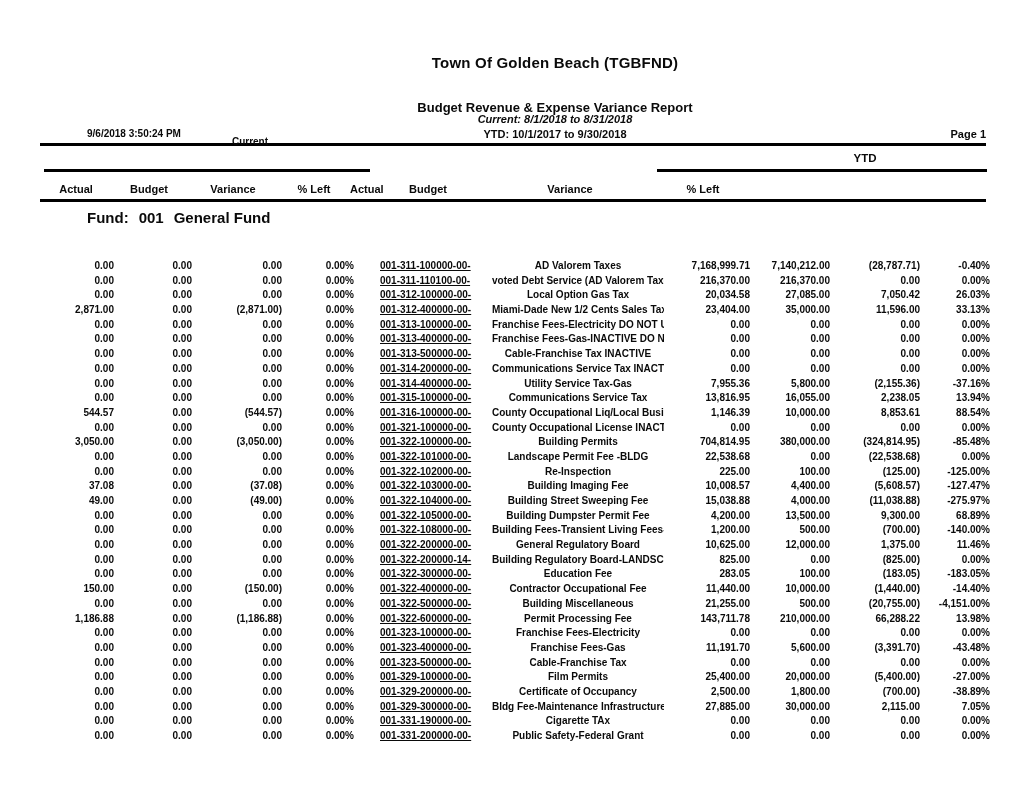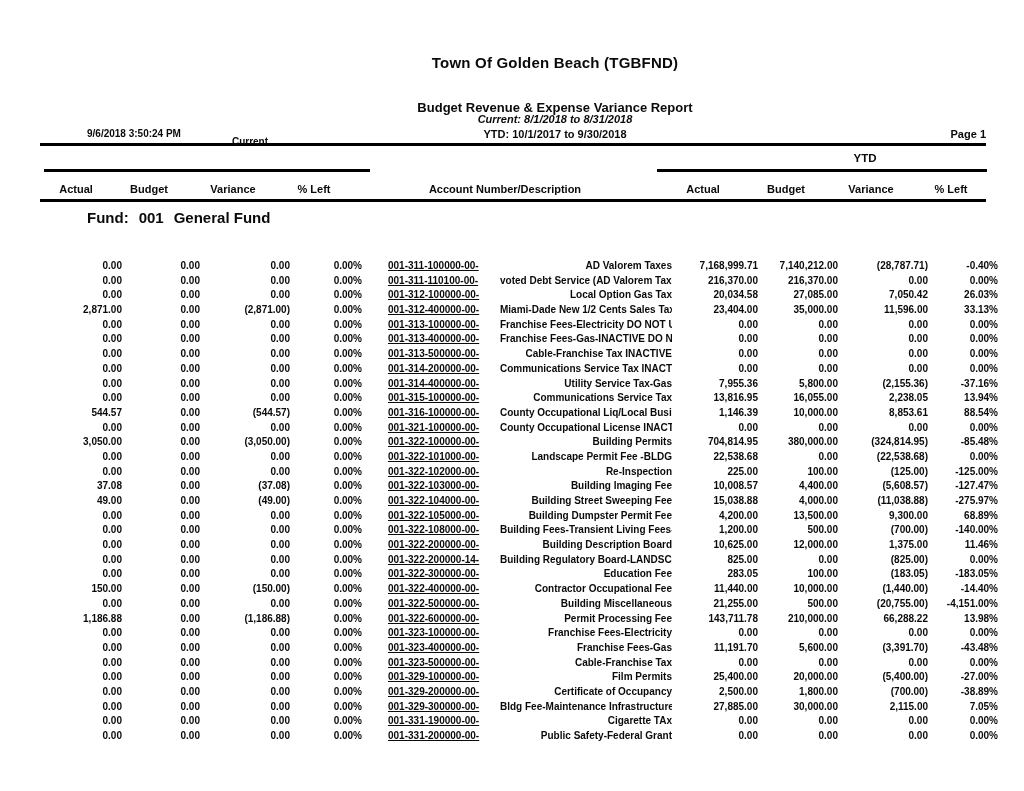--- a/index.html
+++ b/index.html
@@ -31,26 +31,26 @@
   .rule-head{top:199px;left:40px;width:946px;height:3px;}
   .fundline{top:209px;left:44px;font-size:15px;}
   .fundline span{margin-right:10px;}
   .section-head{top:232px;left:0;width:100%;font-size:11.5px;}
 
   .grid{
     display:grid;
     grid-template-columns:68px 78px 90px 72px 26px 104px 180px 86px 80px 90px 70px;
     padding:0 38px 0 42px;
   }
-  .rows{top:259px;left:12px;width:962px;}
+  .rows{top:259px;left:4px;width:962px;}
   .row{height:14.7px;line-height:14.7px;font-size:10px;font-weight:bold;}
   .cell{white-space:nowrap;overflow:hidden;}
   .num{text-align:right;}
   .acct{text-align:left;text-decoration:underline;}
-  .desc{text-align:right;padding-left:8px;}
+  .desc{text-align:center;padding-left:8px;}
   .hc{text-align:center;}
   .hdesc{grid-column:5 / span 3;text-align:center;}
 </style>
 </head>
 <body>
 
 <div class="page">
 
   <div class="abs title b ctr">Town Of Golden Beach  (TGBFND)</div>
   <div class="abs subtitle b ctr">Budget Revenue &amp; Expense Variance Report</div>
@@ -65,21 +65,20 @@
   <div class="abs grp-current b ctr">Current</div>
   <div class="abs grp-ytd b ctr">YTD</div>
   <div class="abs rule rule-current"></div>
   <div class="abs rule rule-ytd"></div>
 
   <div class="abs colhead grid b">
     <div class="hc">Actual</div>
     <div class="hc">Budget</div>
     <div class="hc">Variance</div>
     <div class="hc">% Left</div>
-    <div class="hdesc">Account Number/Description</div>
     <div class="hc">Actual</div>
     <div class="hc">Budget</div>
     <div class="hc">Variance</div>
     <div class="hc">% Left</div>
   </div>
 
   <div class="abs rule rule-head"></div>
 
   <div class="abs fundline b">
     <span>Fund:</span><span>001</span><span>General Fund</span>
@@ -334,21 +333,21 @@
         <div class="cell num">(700.00)</div>
         <div class="cell num">-140.00%</div>
       </div>
       <div class="row grid">
         <div class="cell num">0.00</div>
         <div class="cell num">0.00</div>
         <div class="cell num">0.00</div>
         <div class="cell num">0.00%</div>
         <div class="cell "></div>
         <div class="cell acct">001-322-200000-00-</div>
-        <div class="cell desc">Building Description Board</div>
+        <div class="cell desc">General Regulatory Board</div>
         <div class="cell num">10,625.00</div>
         <div class="cell num">12,000.00</div>
         <div class="cell num">1,375.00</div>
         <div class="cell num">11.46%</div>
       </div>
       <div class="row grid">
         <div class="cell num">0.00</div>
         <div class="cell num">0.00</div>
         <div class="cell num">0.00</div>
         <div class="cell num">0.00%</div>

